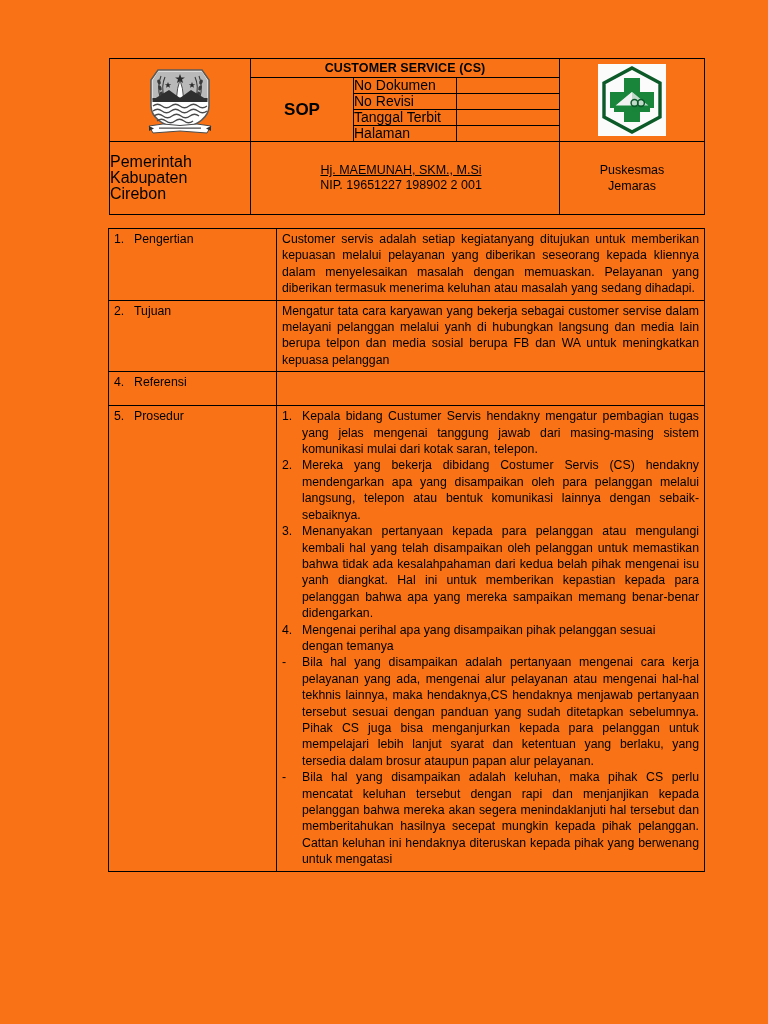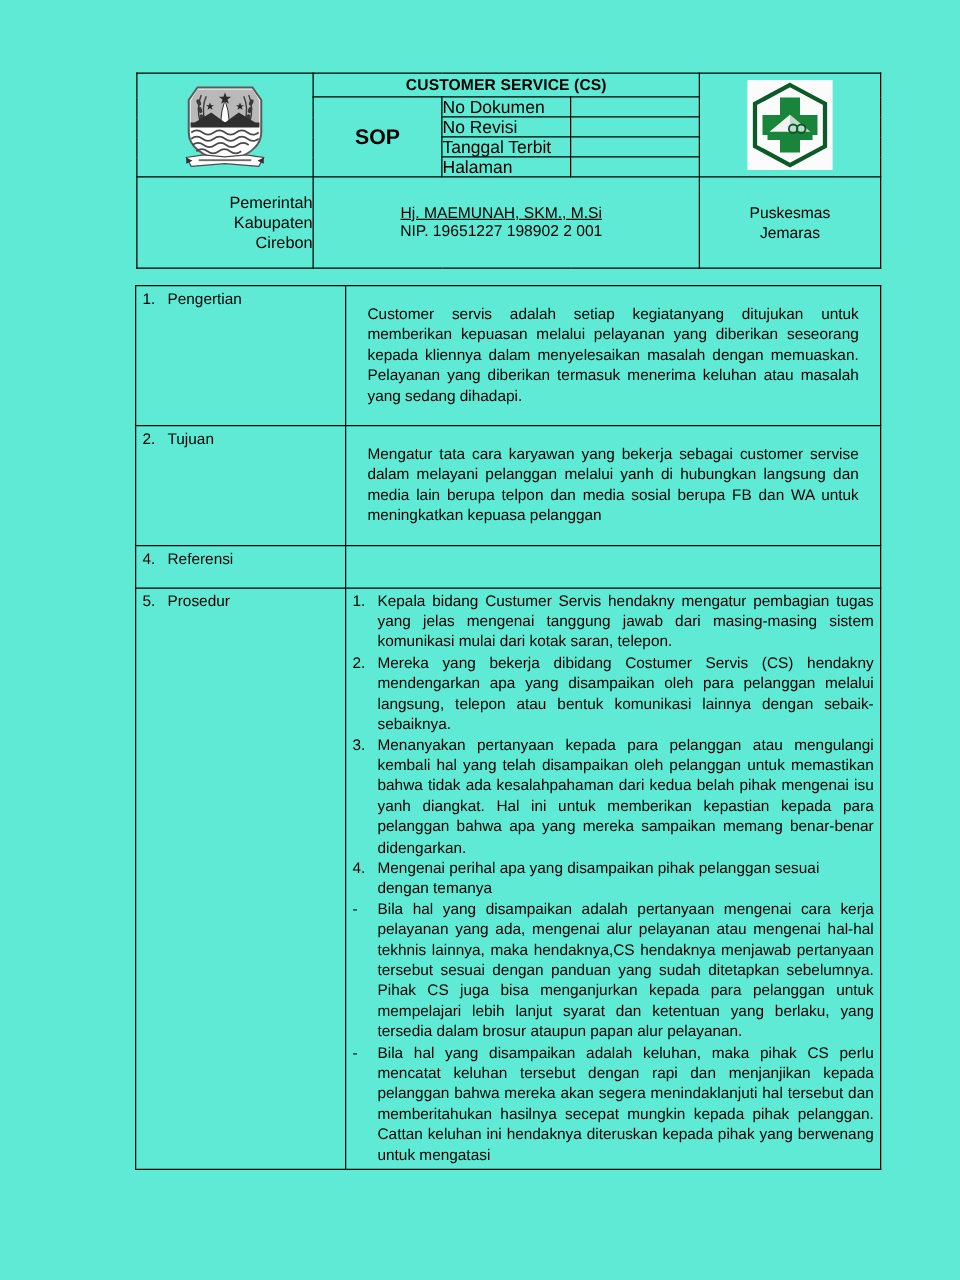--- a/index.html
+++ b/index.html
@@ -11,21 +11,21 @@
     width: 768px;
     height: 1024px;
     font-family: "Liberation Sans", sans-serif;
     color: #000000;
     overflow: hidden;
   }
   .page {
     position: relative;
     width: 768px;
     height: 1024px;
-    background: #5eead4;
+    background: #f97316;
   }
 
   
   .header-table {
     position: absolute;
     left: 109px;
     top: 58px;
     width: 596px;
     border-collapse: collapse;
     table-layout: fixed;
@@ -66,22 +66,22 @@
     font-size: 12.5px;
     height: 15px;
   }
   .puskesmas-logo-cell {
     width: 144px;
     text-align: center;
     vertical-align: middle;
   }
   .govt-cell {
     height: 72px;
-    text-align: right;
-    font-size: 13px;
+    text-align: left;
+    font-size: 16px;
     line-height: 16px;
     vertical-align: middle;
   }
   .sign-cell {
     vertical-align: bottom;
     text-align: center;
     padding-bottom: 5px;
   }
   .sign-inner {
     display: inline-block;
@@ -122,21 +122,21 @@
   }
   .sec-num {
     display: inline-block;
     width: 20px;
   }
   .sec-body-cell {
     text-align: justify;
     text-justify: inter-word;
   }
   .para {
-    margin: 12px;
+    margin: 0;
     text-align: justify;
     text-justify: inter-word;
   }
 
   
   .proc-item {
     display: flex;
     align-items: flex-start;
   }
   .proc-marker {

